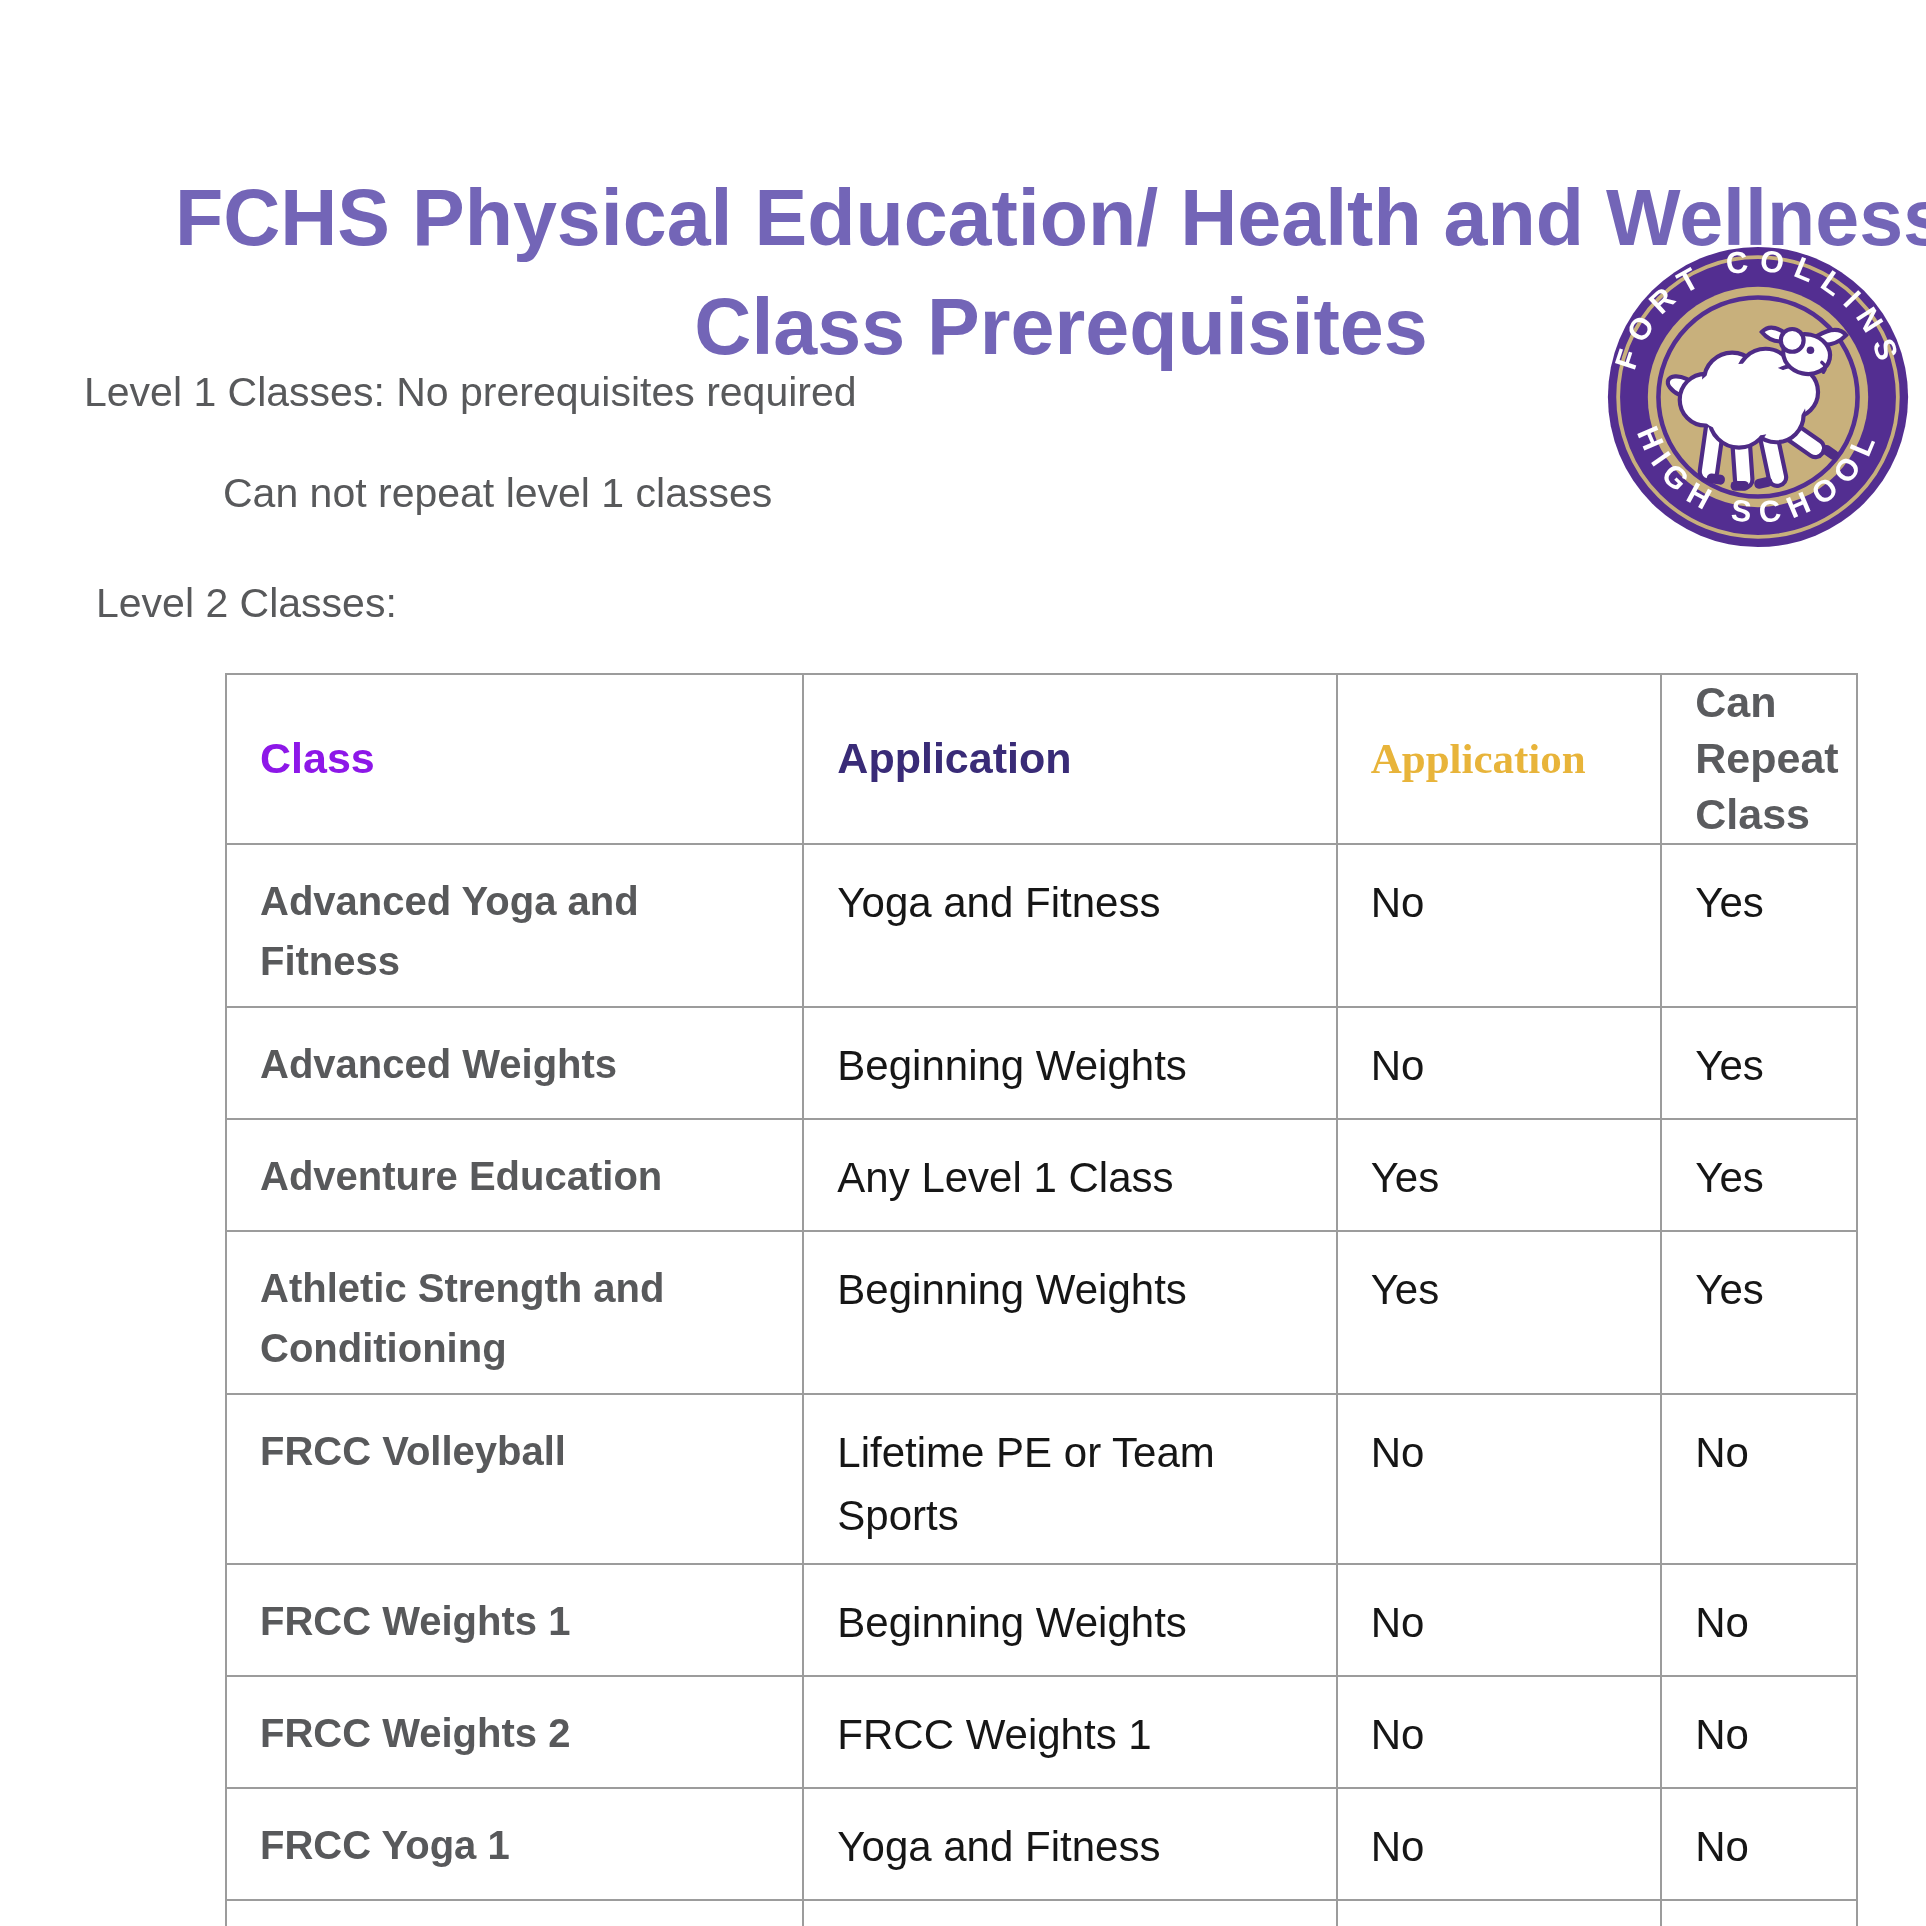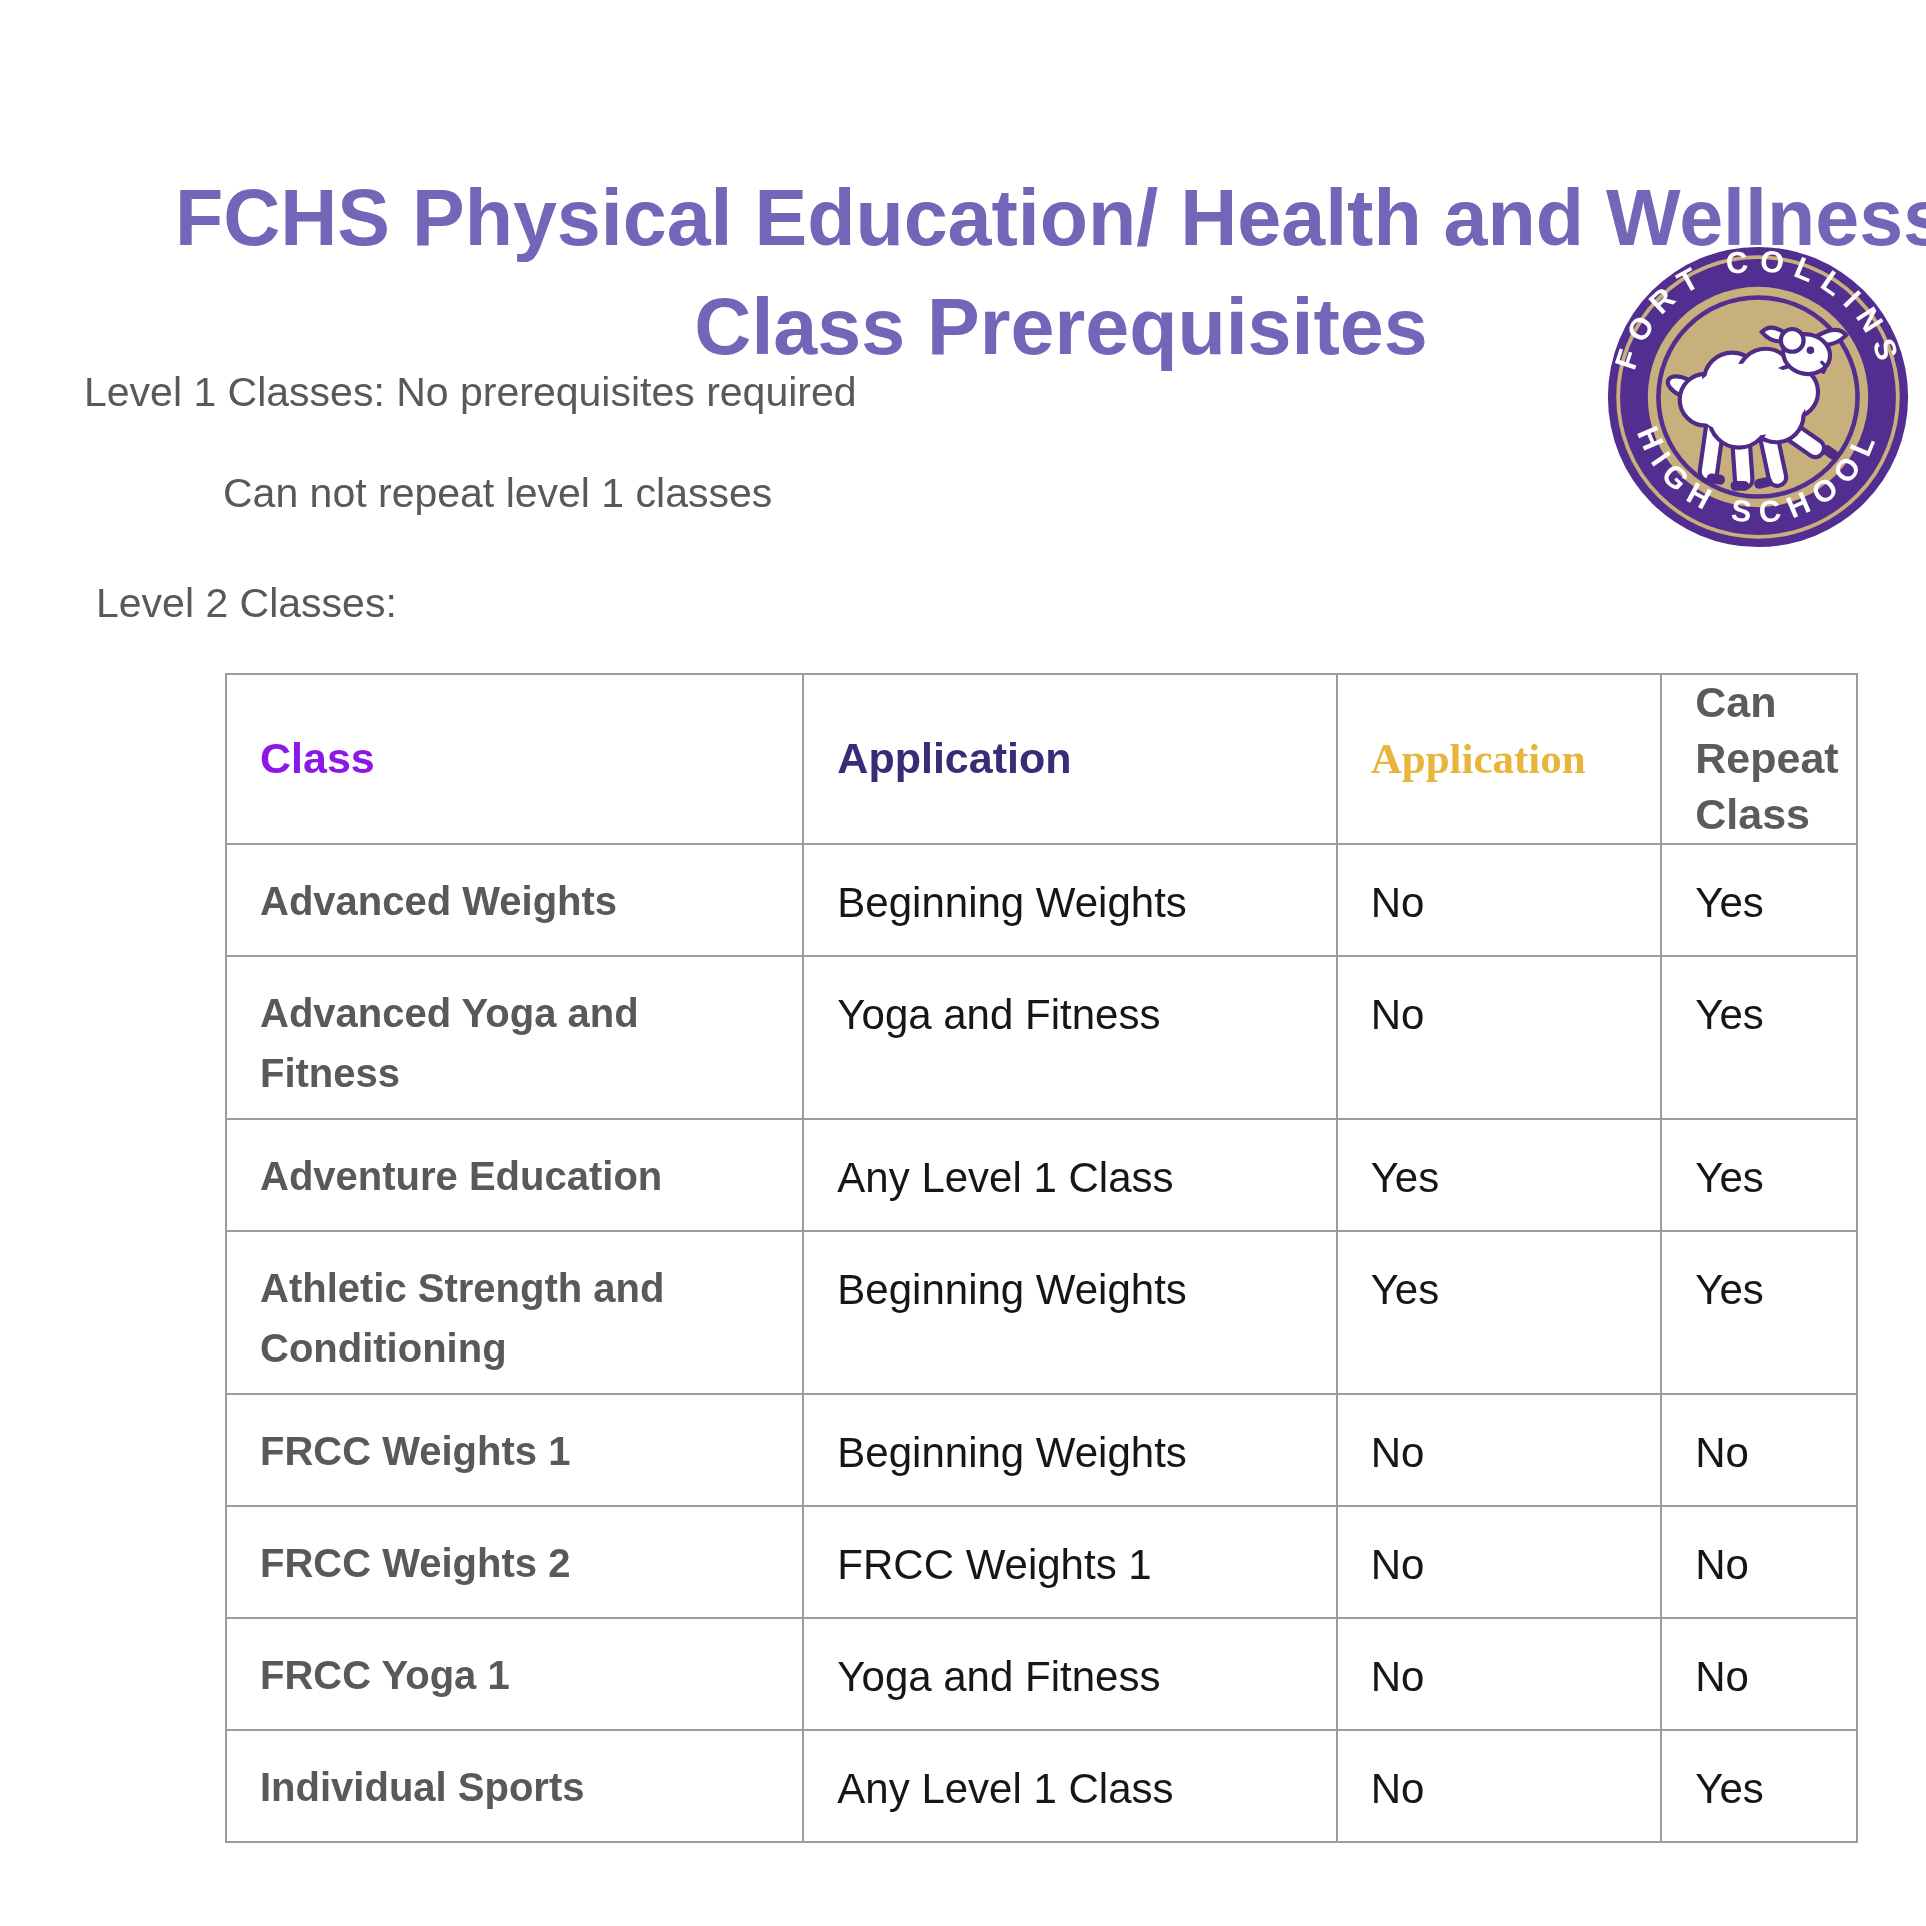--- a/index.html
+++ b/index.html
@@ -120,42 +120,48 @@
       <tr>
         <th class="h-class">Class</th>
         <th class="h-prereq">Application</th>
         <th class="h-app">Application</th>
         <th class="h-repeat">Can Repeat Class</th>
       </tr>
     </thead>
     <tbody>
 
     <tr>
-        <td class="c1">Advanced Weights</td>
-        <td class="c2">Beginning Weights</td>
+        <td class="c1">Advanced Yoga and Fitness</td>
+        <td class="c2">Yoga and Fitness</td>
         <td class="c3">No</td>
         <td class="c4">Yes</td>
       </tr>
         <tr>
-        <td class="c1">Advanced Yoga and Fitness</td>
-        <td class="c2">Yoga and Fitness</td>
+        <td class="c1">Advanced Weights</td>
+        <td class="c2">Beginning Weights</td>
         <td class="c3">No</td>
         <td class="c4">Yes</td>
       </tr>
         <tr>
         <td class="c1">Adventure Education</td>
         <td class="c2">Any Level 1 Class</td>
         <td class="c3">Yes</td>
         <td class="c4">Yes</td>
       </tr>
         <tr>
         <td class="c1">Athletic Strength and Conditioning</td>
         <td class="c2">Beginning Weights</td>
         <td class="c3">Yes</td>
         <td class="c4">Yes</td>
+      </tr>
+        <tr>
+        <td class="c1">FRCC Volleyball</td>
+        <td class="c2">Lifetime PE or Team Sports</td>
+        <td class="c3">No</td>
+        <td class="c4">No</td>
       </tr>
         <tr>
         <td class="c1">FRCC Weights 1</td>
         <td class="c2">Beginning Weights</td>
         <td class="c3">No</td>
         <td class="c4">No</td>
       </tr>
         <tr>
         <td class="c1">FRCC Weights 2</td>
         <td class="c2">FRCC Weights 1</td>

